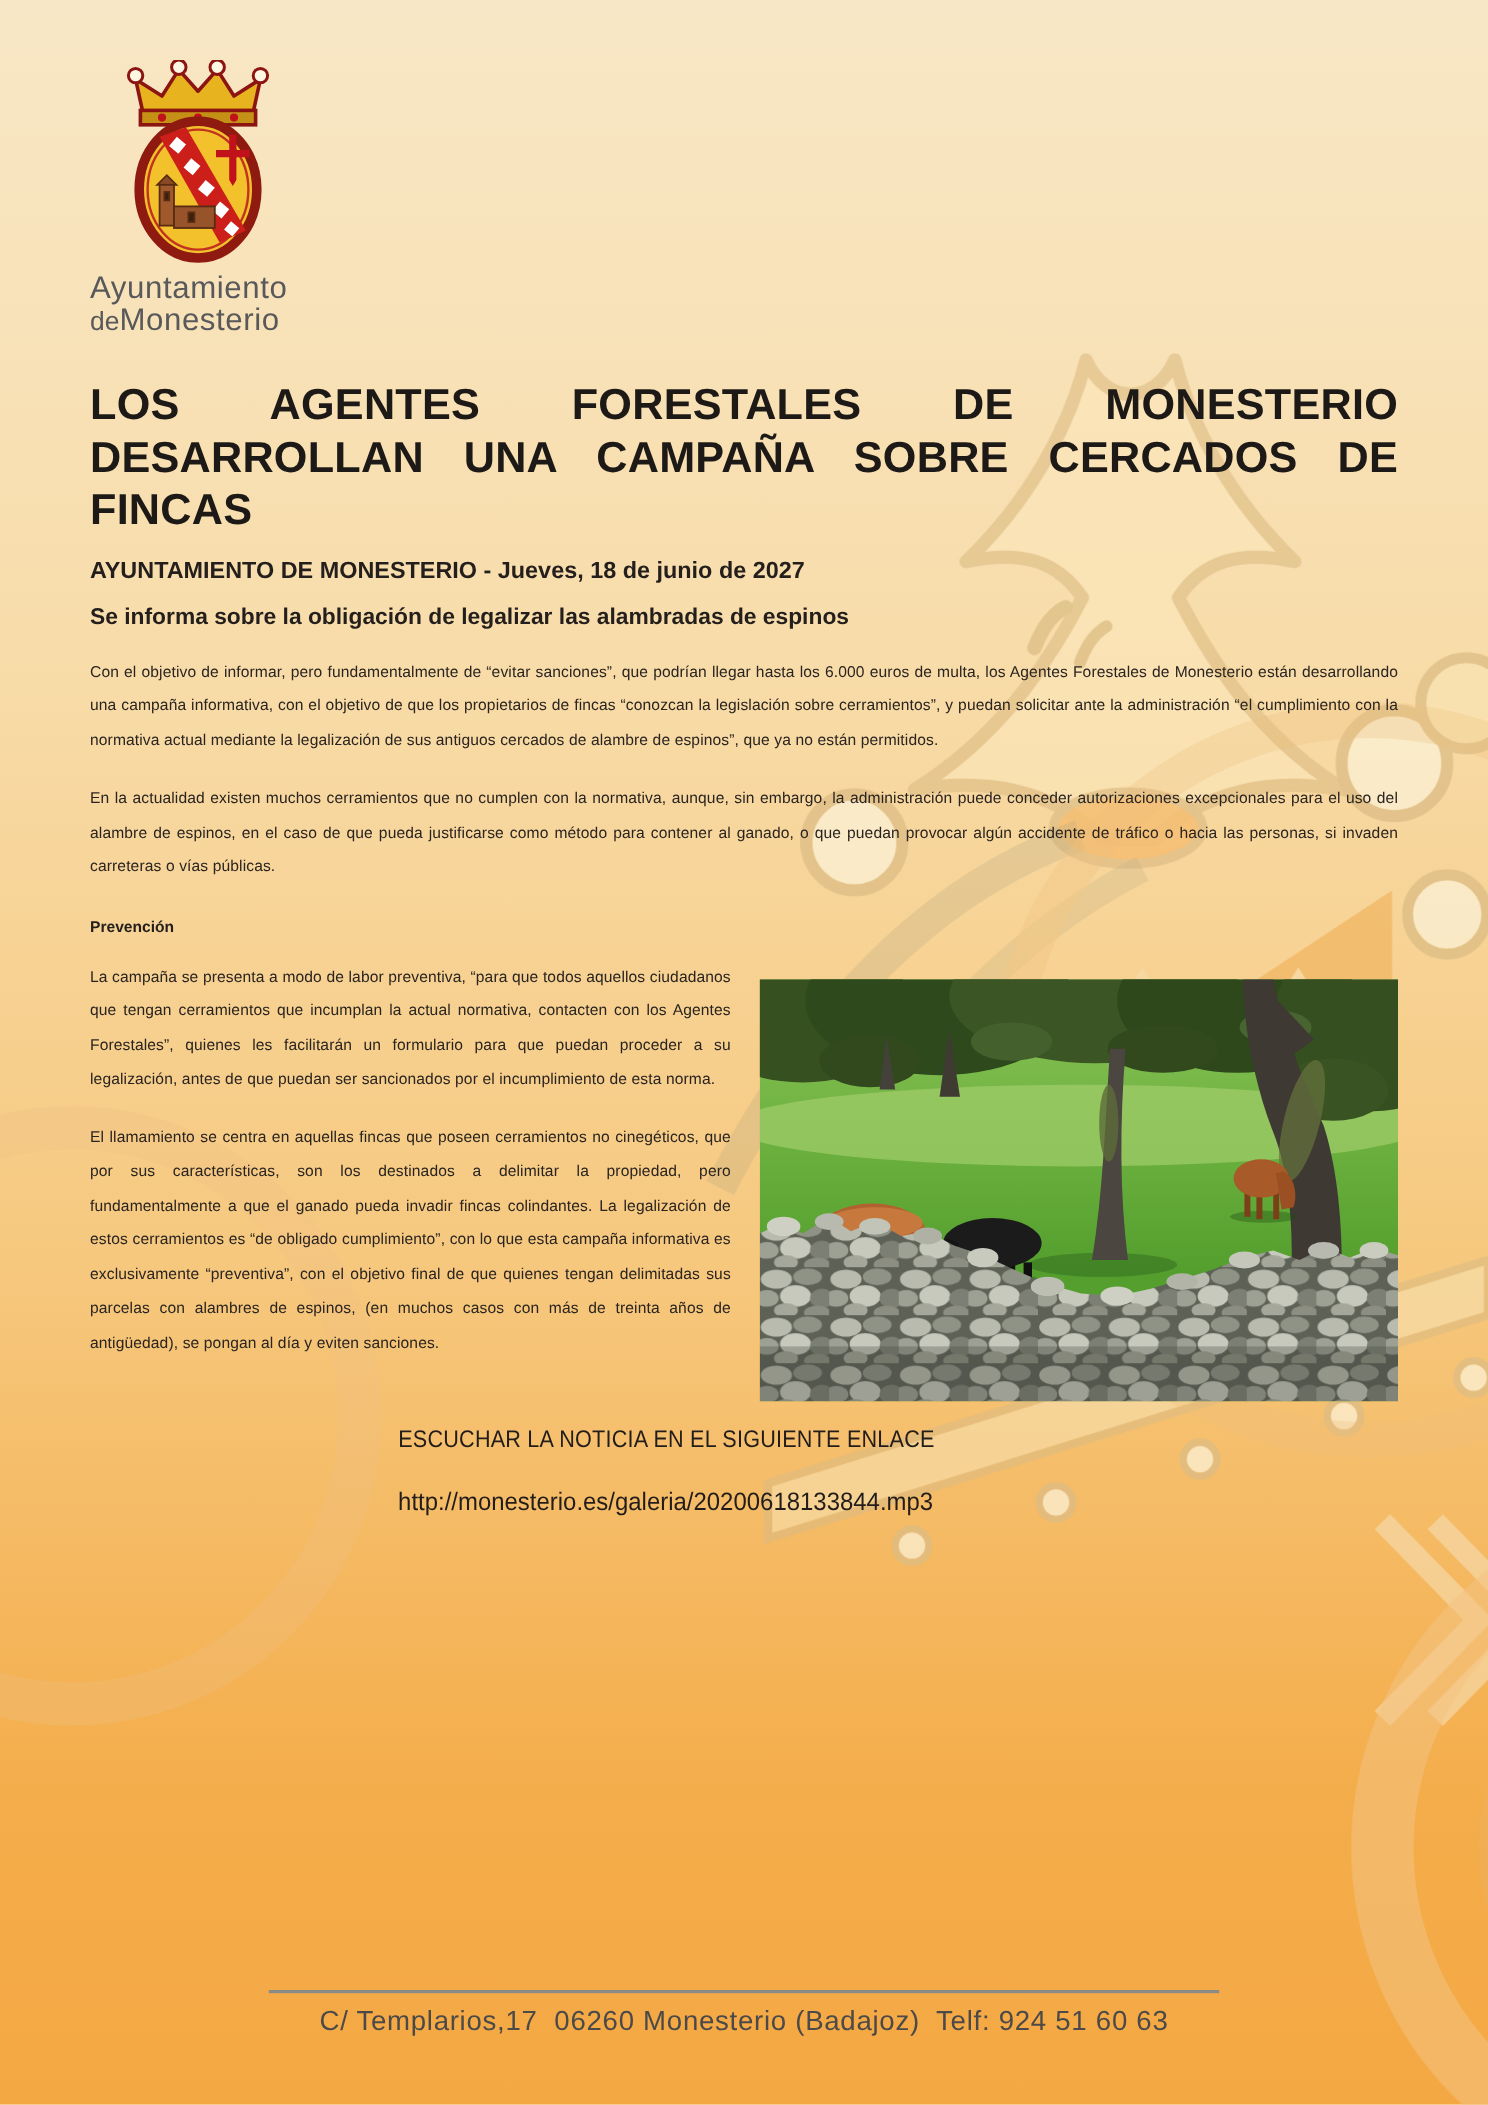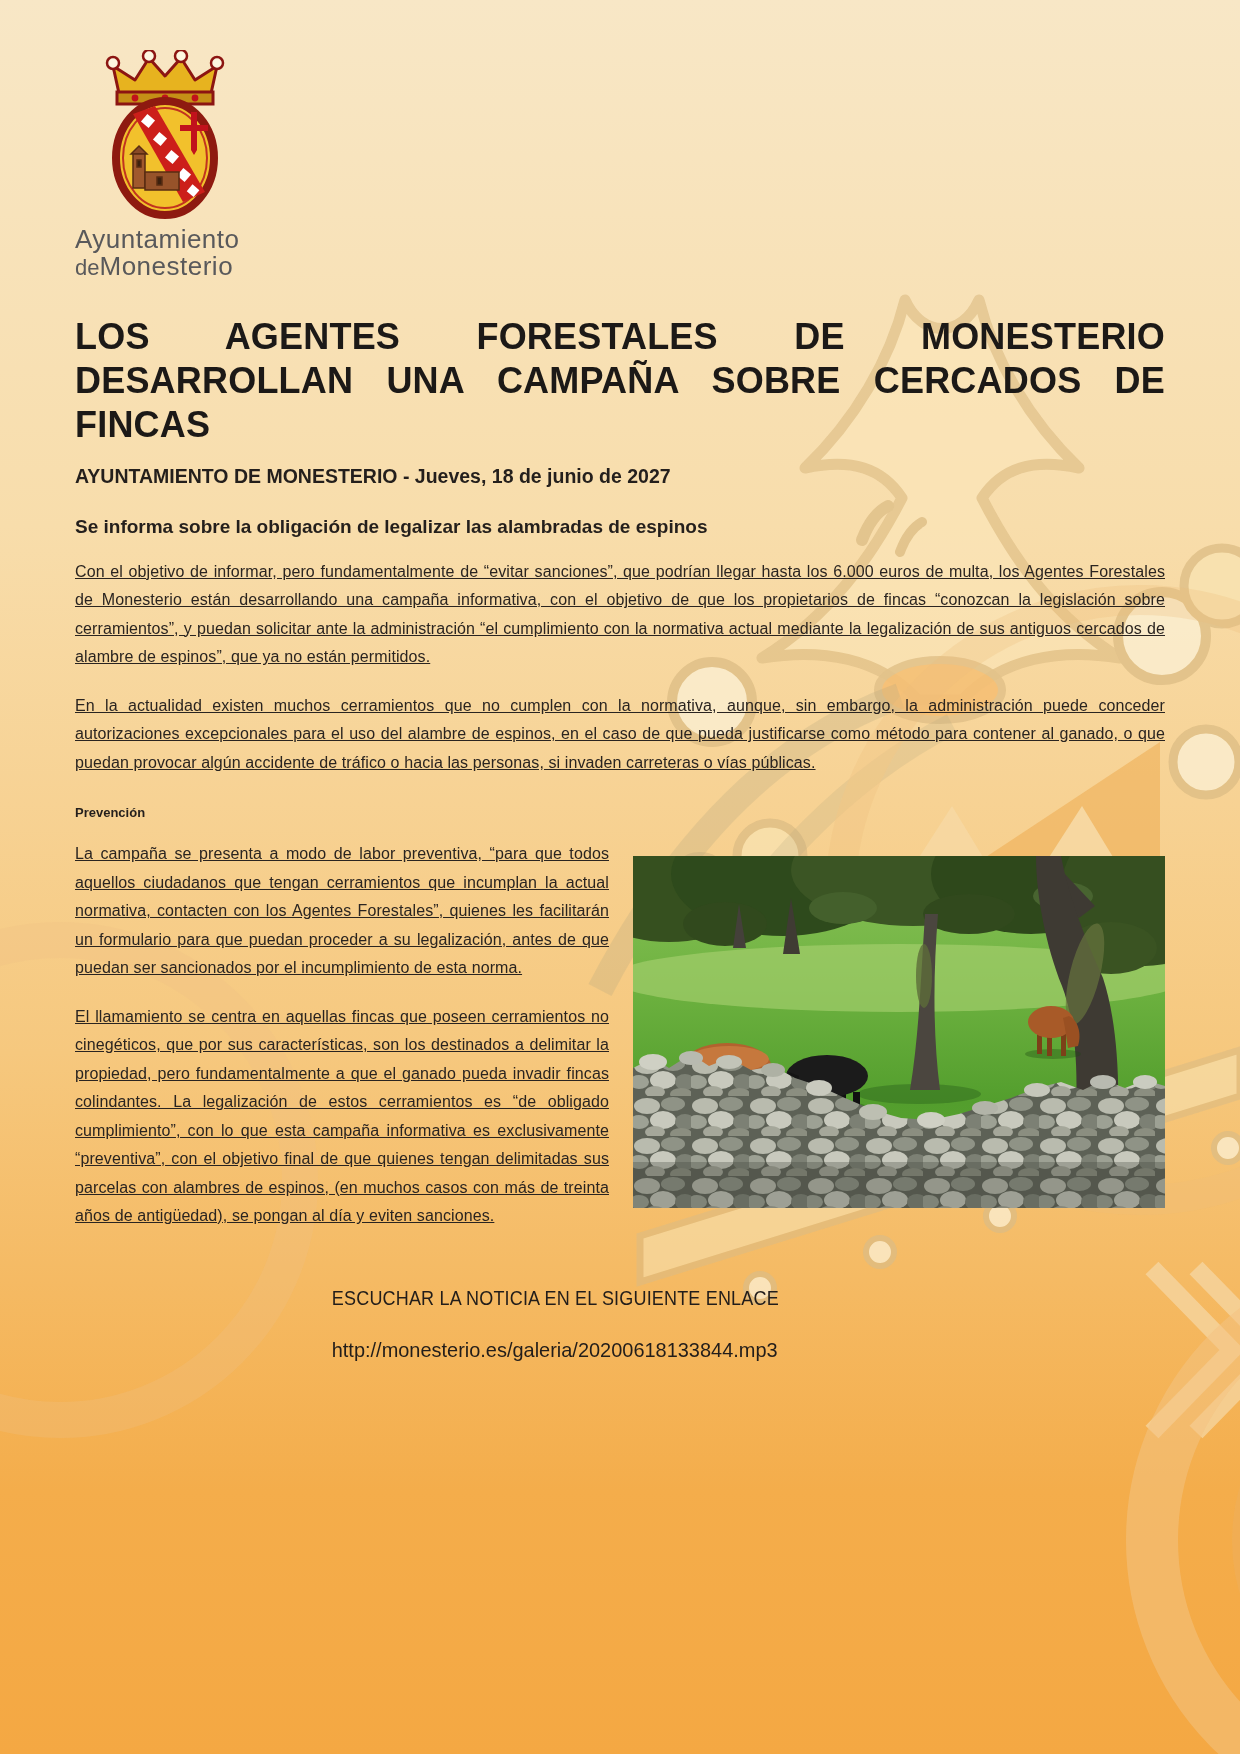--- a/index.html
+++ b/index.html
@@ -19,24 +19,24 @@
   .brand-text{margin-top:4px;text-align:left;color:#59595b;line-height:1.05;letter-spacing:.5px;}
   .brand-line1{font-size:26px;}
   .brand-line2{font-size:26px;}
   .brand-line2 .small{font-size:22px;letter-spacing:0;}
   
   h1.title{
     margin:34px 0 0 0;font-size:36px;line-height:44px;font-weight:bold;color:#1c1917;
     text-align:justify;text-align-last:left;letter-spacing:.2px;
   }
   .byline{margin:18px 0 0 0;font-size:19.5px;font-weight:bold;color:#241f1c;}
-  .subhead{margin:28px 0 0 0;font-size:19px;font-weight:bold;color:#241f1c;}
+  .subhead{margin:16px 0 0 0;font-size:19px;font-weight:bold;color:#241f1c;}
   p.body{
-    margin:20px 0 0 0;font-size:16px;line-height:28.5px;text-align:justify;
-    hyphens:auto;letter-spacing:.1px;color:#2a2420;text-decoration:underline;
+    margin:20px 0 0 0;font-size:13px;line-height:28.5px;text-align:justify;
+    hyphens:auto;letter-spacing:.1px;color:#2a2420;
   }
   h2.section{margin:28px 0 0 0;font-size:13px;font-weight:bold;color:#241f1c;}
   .flow{margin-top:0;}
   .photo{
     float:right;width:532px;height:352px;margin:16px 0 14px 24px;
     position:relative;overflow:hidden;
   }
   .photo svg{display:block;}
   
   .listen{clear:both;text-align:center;margin-right:130px;}
@@ -270,14 +270,18 @@
       <p class="body">El llamamiento se centra en aquellas fincas que poseen cerramientos no cinegéticos, que por sus características, son los destinados a delimitar la propiedad, pero fundamentalmente a que el ganado pueda invadir fincas colindantes. La legalización de estos cerramientos es “de obligado cumplimiento”, con lo que esta campaña informativa es exclusivamente “preventiva”, con el objetivo final de que quienes tengan delimitadas sus parcelas con alambres de espinos, (en muchos casos con más de treinta años de antigüedad), se pongan al día y eviten sanciones.</p>
     </div>
 
     <div class="listen">
       <p class="listen-label"><span>ESCUCHAR LA NOTICIA EN EL SIGUIENTE ENLACE</span></p>
       <p class="listen-url"><span>http://monesterio.es/galeria/20200618133844.mp3</span></p>
     </div>
 
   </div>
 
+  <footer class="footer">
+    <div class="footer-rule"></div>
+    <p class="footer-address">C/ Templarios,17  06260 Monesterio (Badajoz)  Telf: 924 51 60 63</p>
+  </footer>
 
 </div>
 
 </body></html>

